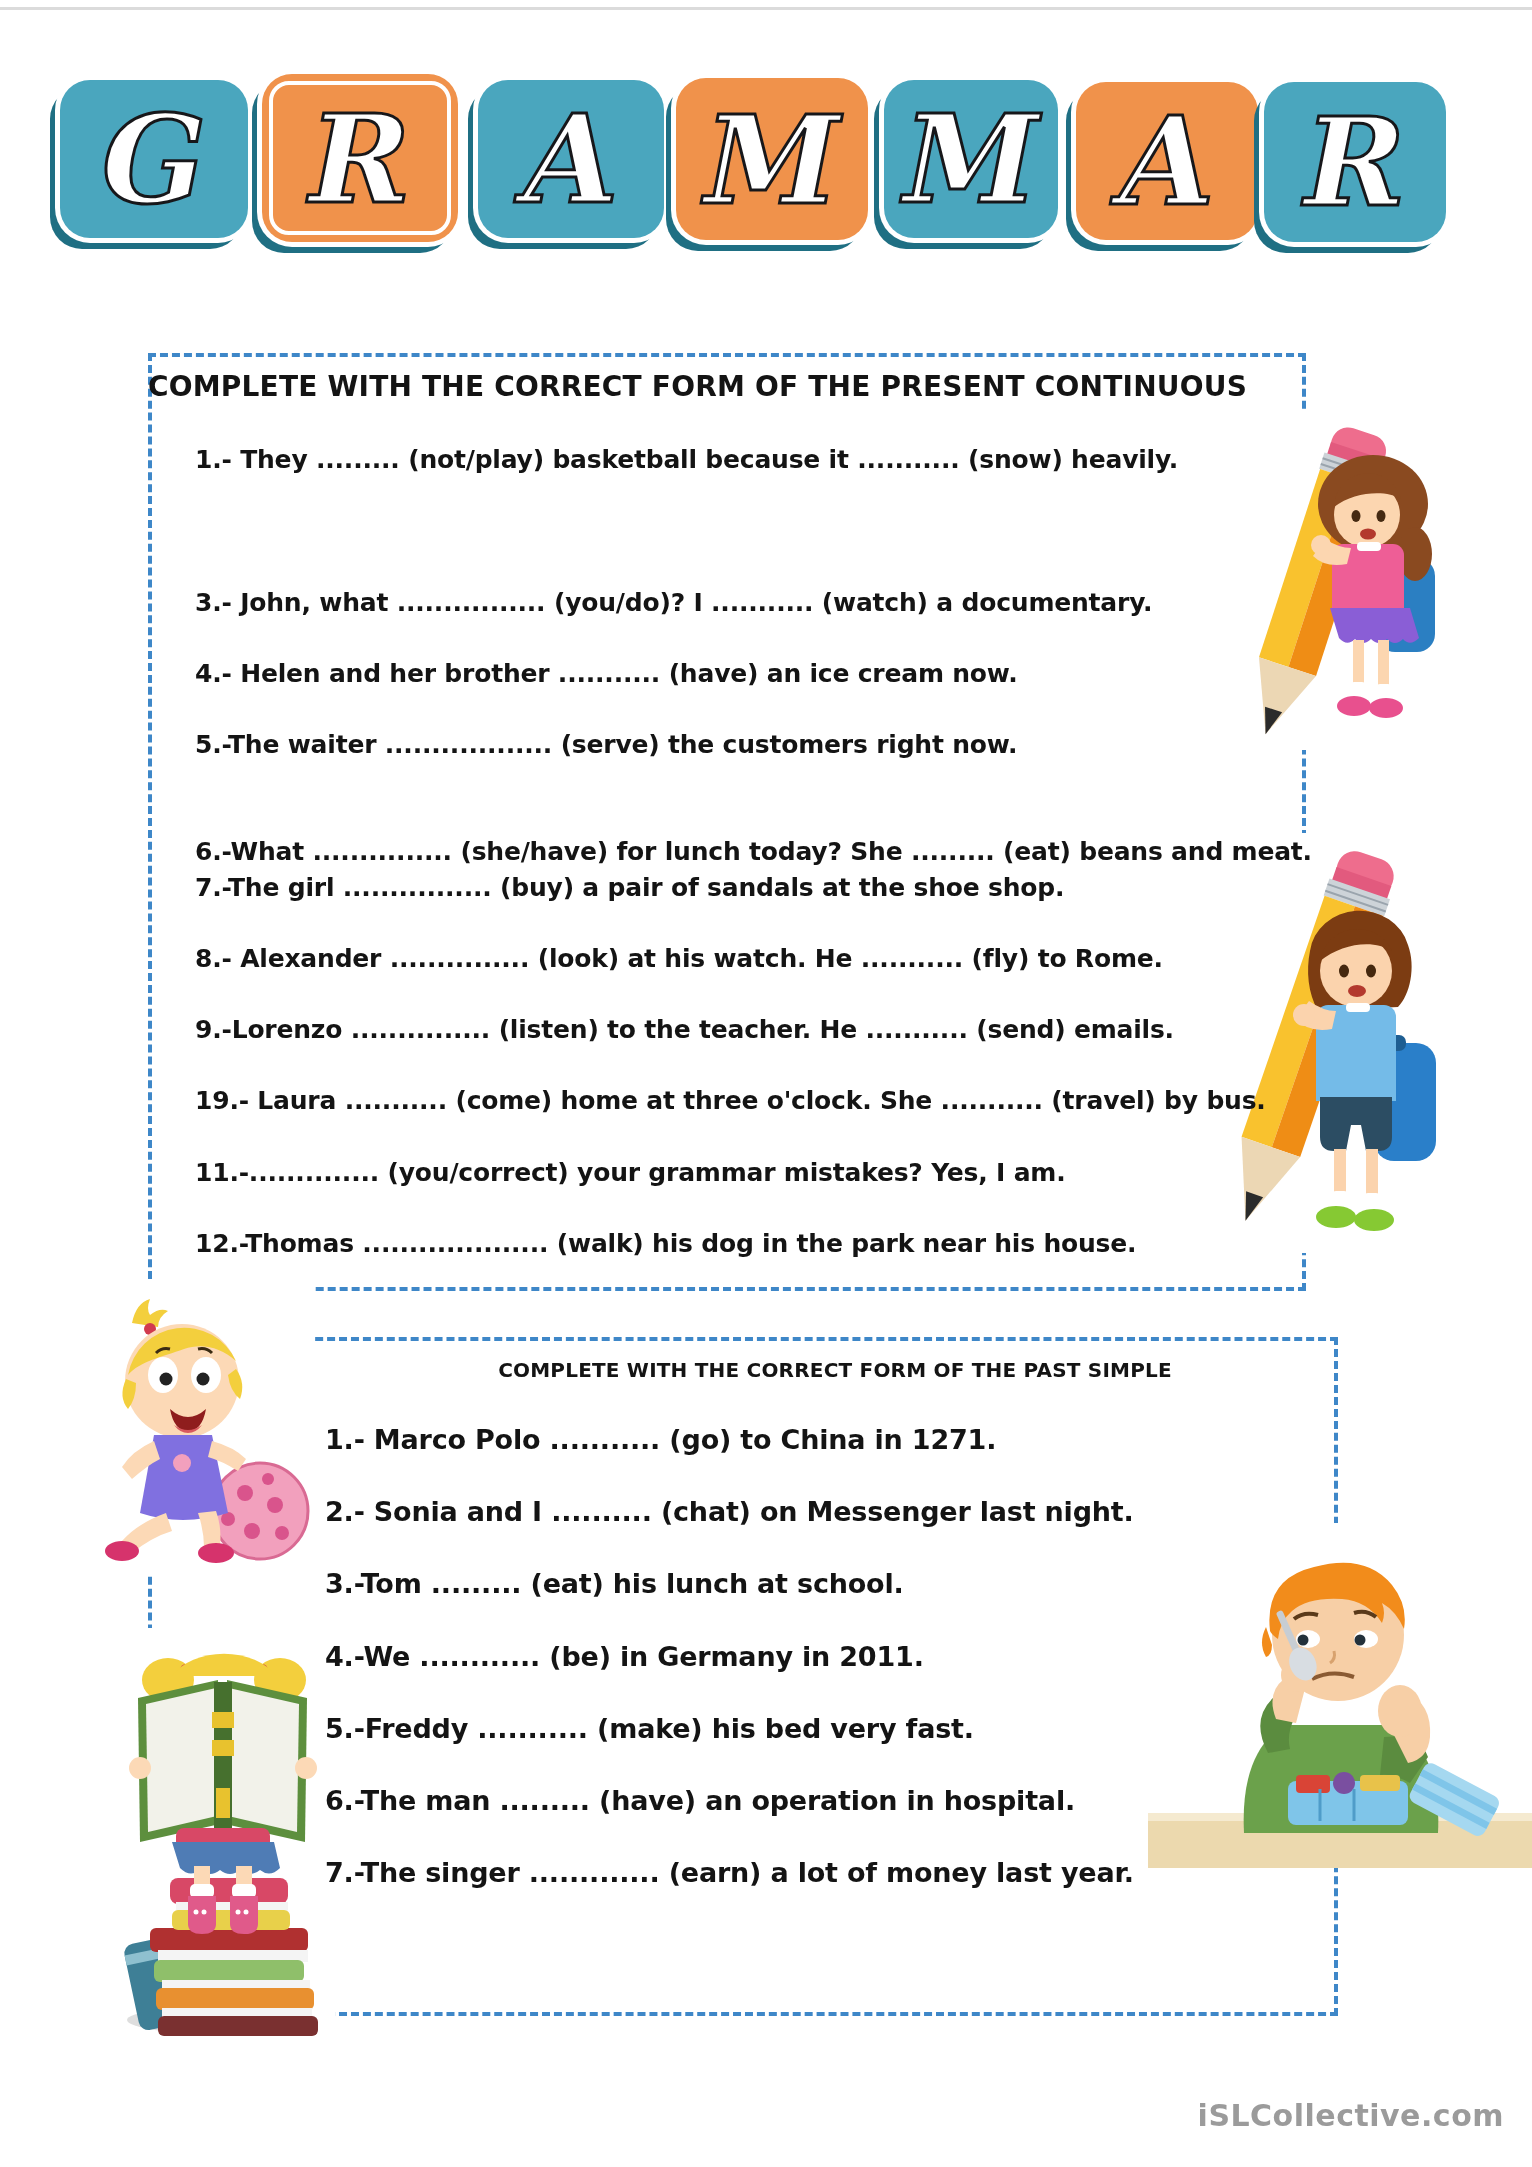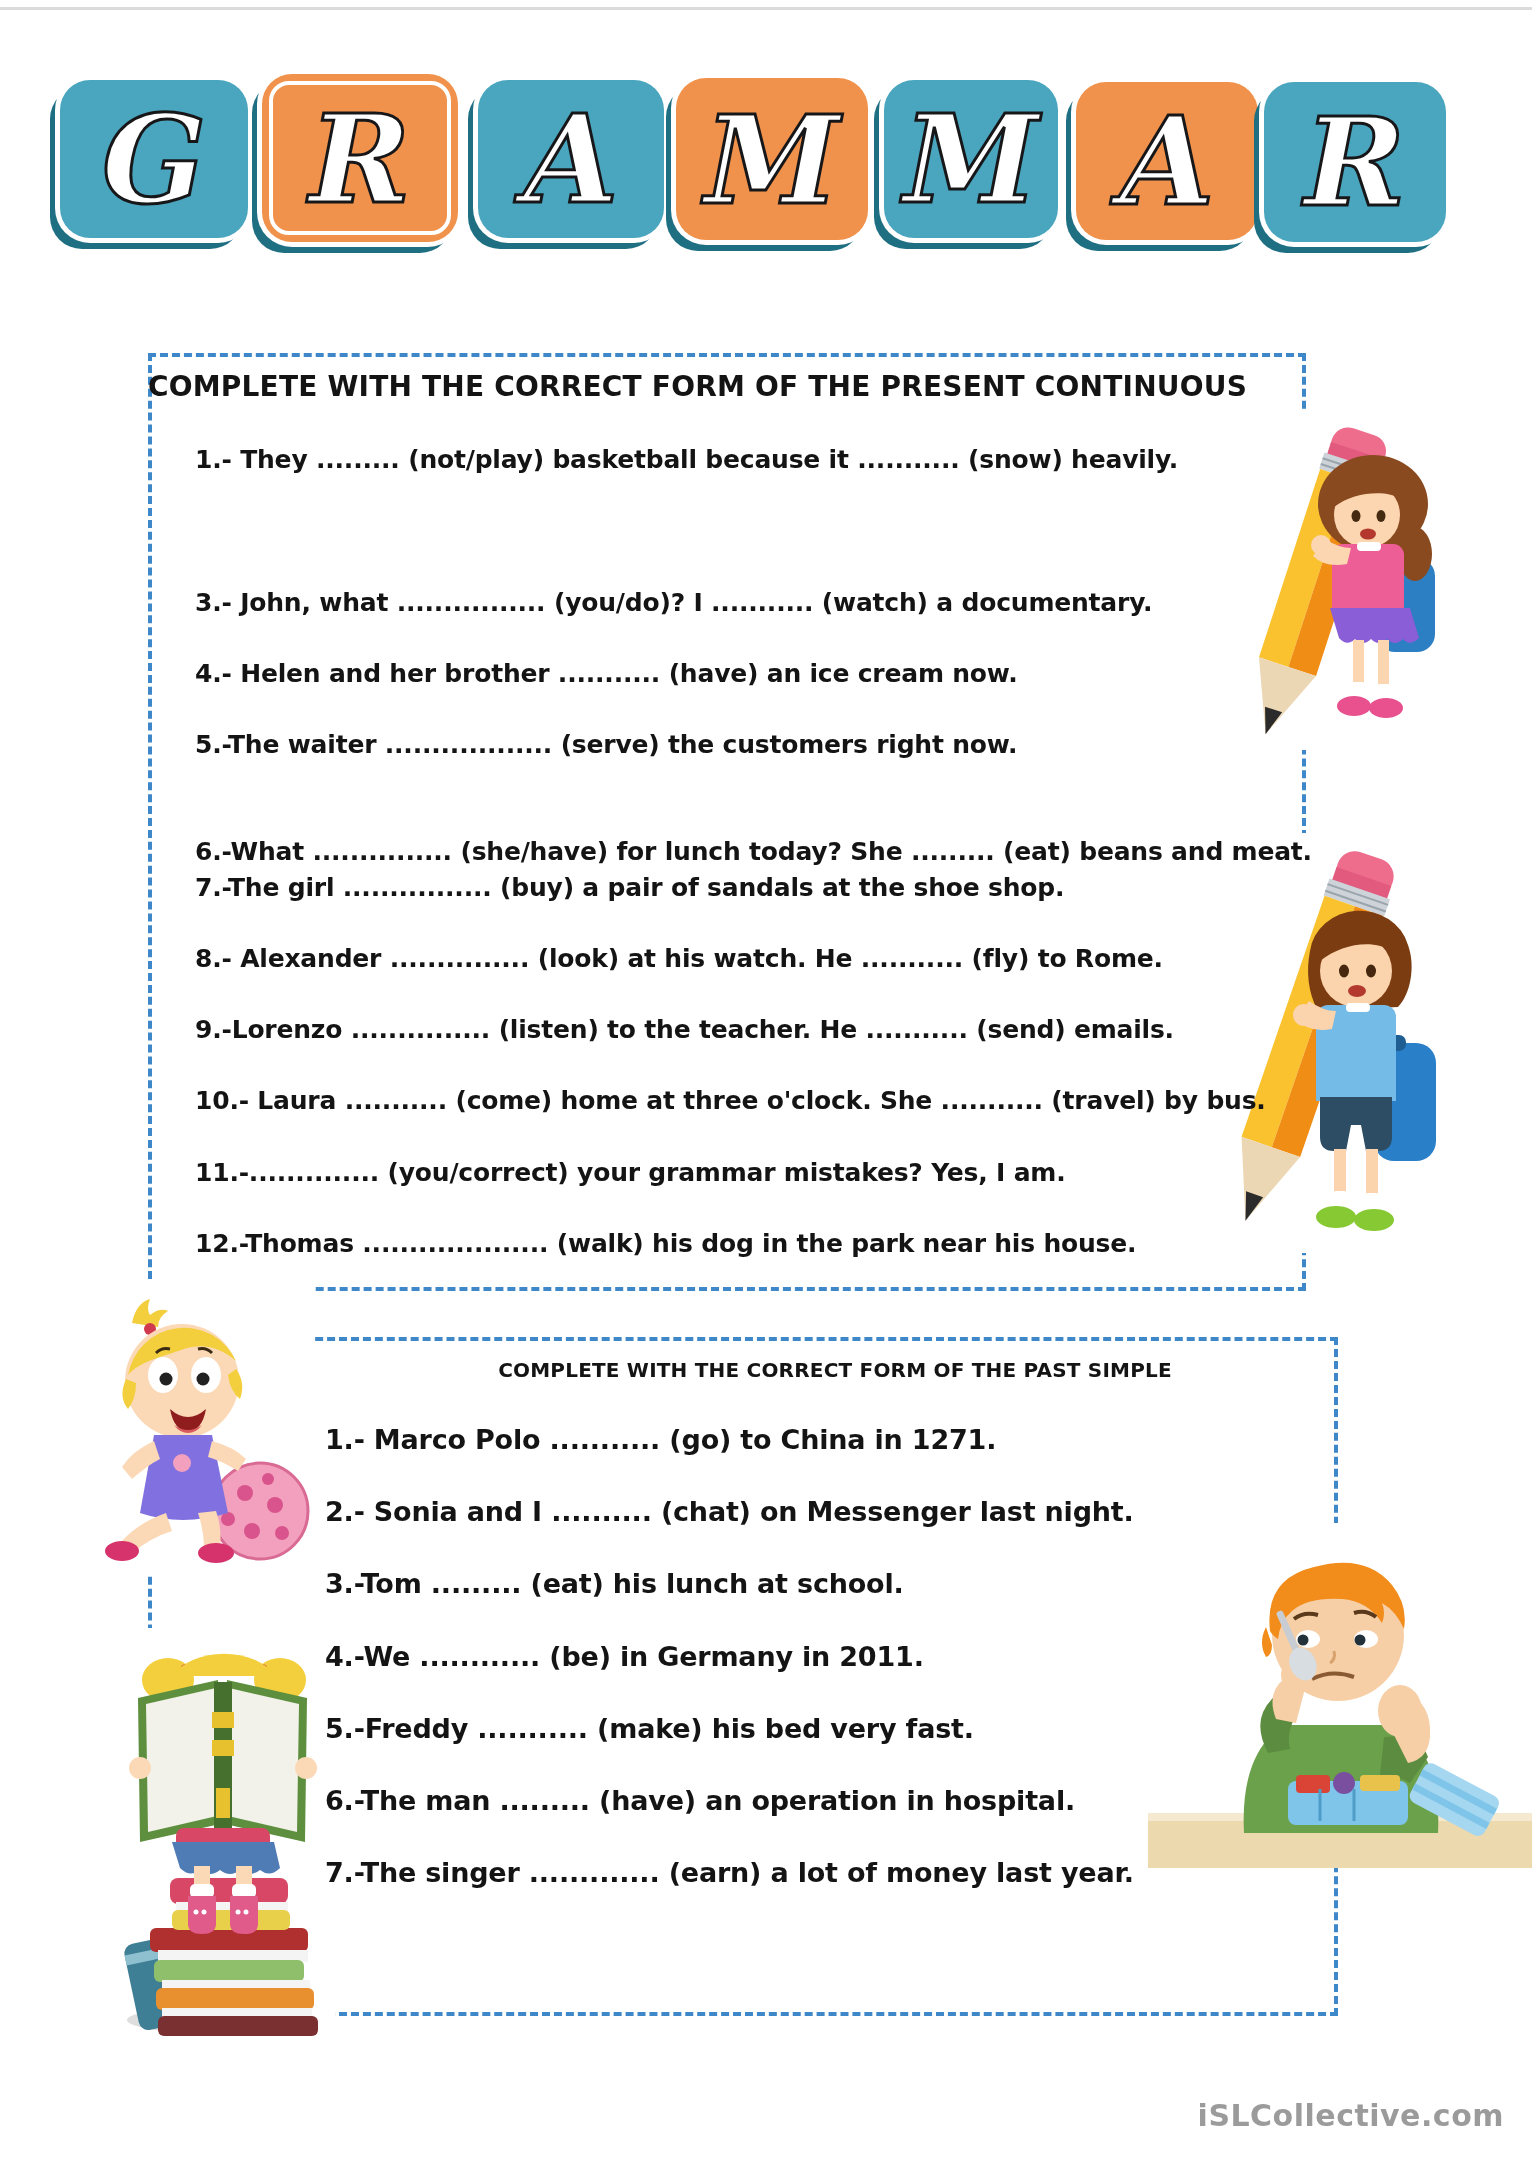--- a/index.html
+++ b/index.html
@@ -93,21 +93,21 @@
 
   <div class="hdr" id="hdr1">COMPLETE WITH THE CORRECT FORM OF THE PRESENT CONTINUOUS</div>
   <div class="item s1" style="top:444px;">1.- They ......... (not/play) basketball because it ........... (snow) heavily.</div>
   <div class="item s1" style="top:587px;">3.- John, what ................ (you/do)?  I ........... (watch) a documentary.</div>
   <div class="item s1" style="top:658px;">4.- Helen and her brother ........... (have) an ice cream now.</div>
   <div class="item s1" style="top:729px;">5.-The waiter .................. (serve) the customers right now.</div>
   <div class="item s1" style="top:836px;">6.-What ............... (she/have) for lunch today? She ......... (eat) beans and meat.</div>
   <div class="item s1" style="top:872px;">7.-The girl ................ (buy) a pair of sandals at the shoe shop.</div>
   <div class="item s1" style="top:943px;">8.- Alexander ............... (look) at his watch. He ........... (fly) to Rome.</div>
   <div class="item s1" style="top:1014px;">9.-Lorenzo  ............... (listen) to the teacher. He ........... (send) emails.</div>
-  <div class="item s1" style="top:1085px;">10.- Laura ........... (come) home at three o'clock. She ........... (travel) by bus.</div>
+  <div class="item s1" style="top:1085px;">19.- Laura ........... (come) home at three o'clock. She ........... (travel) by bus.</div>
   <div class="item s1" style="top:1157px;">11.-.............. (you/correct) your grammar mistakes? Yes, I am.</div>
   <div class="item s1" style="top:1228px;">12.-Thomas .................... (walk) his dog in the park near his house.</div>
 
   <div class="hdr" id="hdr2">COMPLETE WITH THE CORRECT FORM OF THE PAST SIMPLE</div>
   <div class="item s2" style="top:1423px;">1.- Marco Polo ........... (go) to China in 1271.</div>
   <div class="item s2" style="top:1495px;">2.- Sonia and I .......... (chat) on Messenger last night.</div>
   <div class="item s2" style="top:1567px;">3.-Tom ......... (eat) his lunch at school.</div>
   <div class="item s2" style="top:1640px;">4.-We ............ (be) in Germany in 2011.</div>
   <div class="item s2" style="top:1712px;">5.-Freddy ........... (make) his bed very fast.</div>
   <div class="item s2" style="top:1784px;">6.-The man ......... (have) an operation in hospital.</div>

